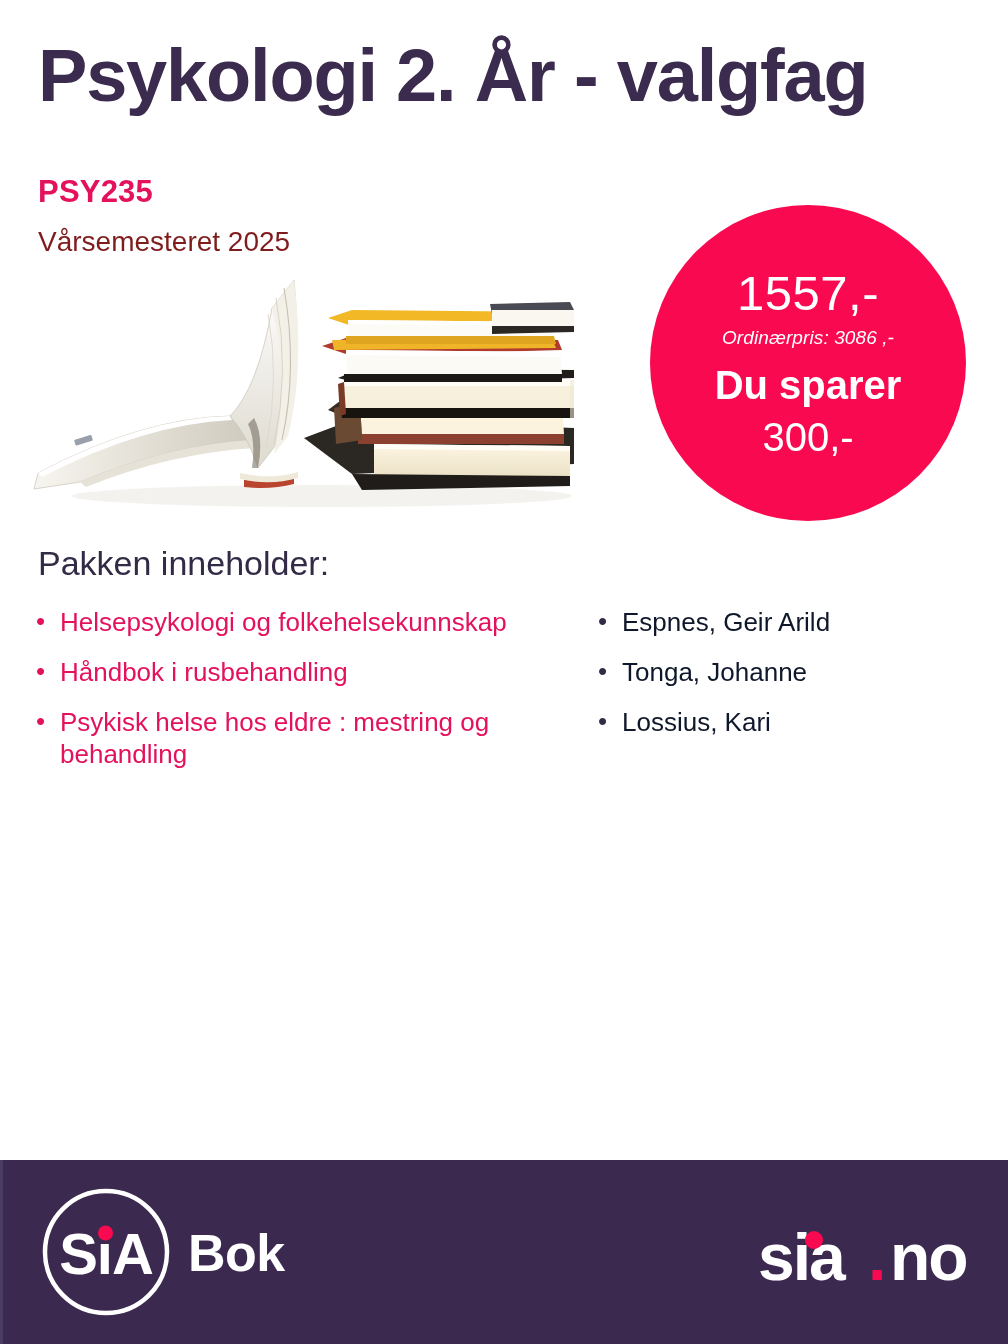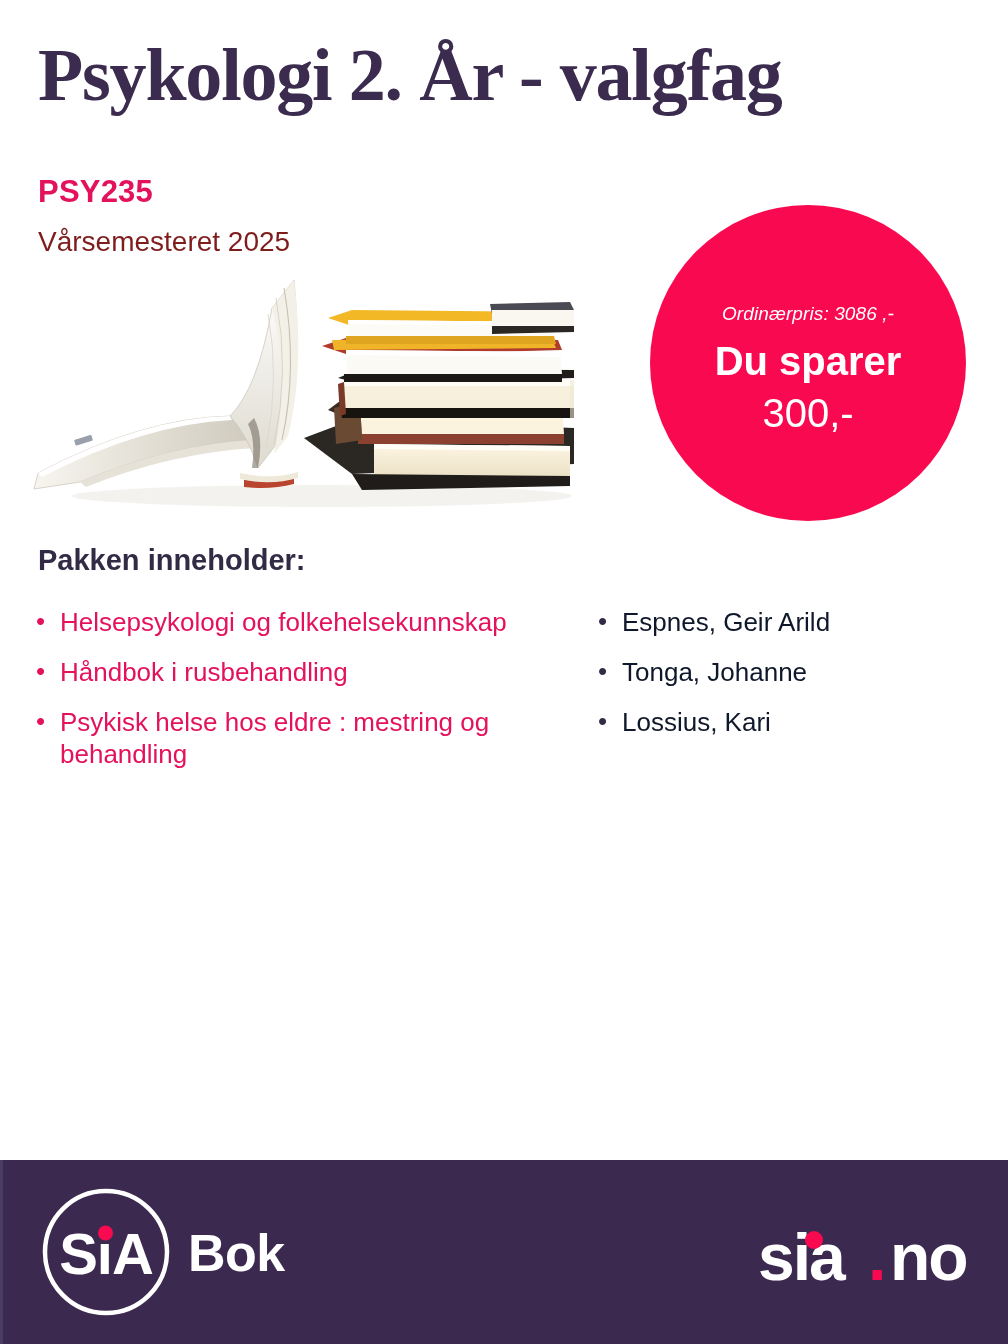--- a/index.html
+++ b/index.html
@@ -27,21 +27,20 @@
     position: absolute;
     left: 38px;
     top: 38px;
     width: 930px;
     font-size: 74px;
     line-height: 1.02;
     font-weight: 700;
     letter-spacing: -1.2px;
     color: #3b2b4e;
     white-space: nowrap;
-    font-family: Liberation Serif, serif;
   }
 
   
   .course-code {
     position: absolute;
     left: 38px;
     top: 174px;
     font-size: 31px;
     font-weight: 700;
     color: #e4115c;
@@ -106,22 +105,22 @@
     font-weight: 400;
     margin-top: 12px;
     line-height: 1.0;
   }
 
   
   .contents-heading {
     position: absolute;
     left: 38px;
     top: 544px;
-    font-size: 29px;
-    font-weight: 700;
+    font-size: 34px;
+    font-weight: 400;
     color: #332b45;
   }
 
   .list-col {
     position: absolute;
     top: 606px;
   }
   .list-col.left  { left: 34px;  width: 545px; }
   .list-col.right { left: 596px; width: 400px; }
 
@@ -283,20 +282,21 @@
 
       <path d="M468 36 L548 34 L552 42 L470 46 Z" fill="#4a4a55"></path>
       <path d="M470 42 L552 42 L552 60 L470 62 Z" fill="#f9f7f0"></path>
       <path d="M470 58 L552 58 L552 64 L470 66 Z" fill="#2a2724"></path>
 
       <path d="M548 112 L552 112 L552 150 L548 150 Z" fill="#efe7d2" opacity="0.6"></path>
     </svg>
   </div>
 
   <div class="price-badge">
+    <div class="price-main">1557,-</div>
     <div class="price-original">Ordinærpris: 3086 ,-</div>
     <div class="price-save-label">Du sparer</div>
     <div class="price-save-amount">300,-</div>
   </div>
 
   <div class="contents-heading">Pakken inneholder:</div>
 
   <div class="list-col left">
     <ul>
       <li>Helsepsykologi og folkehelsekunnskap</li>

